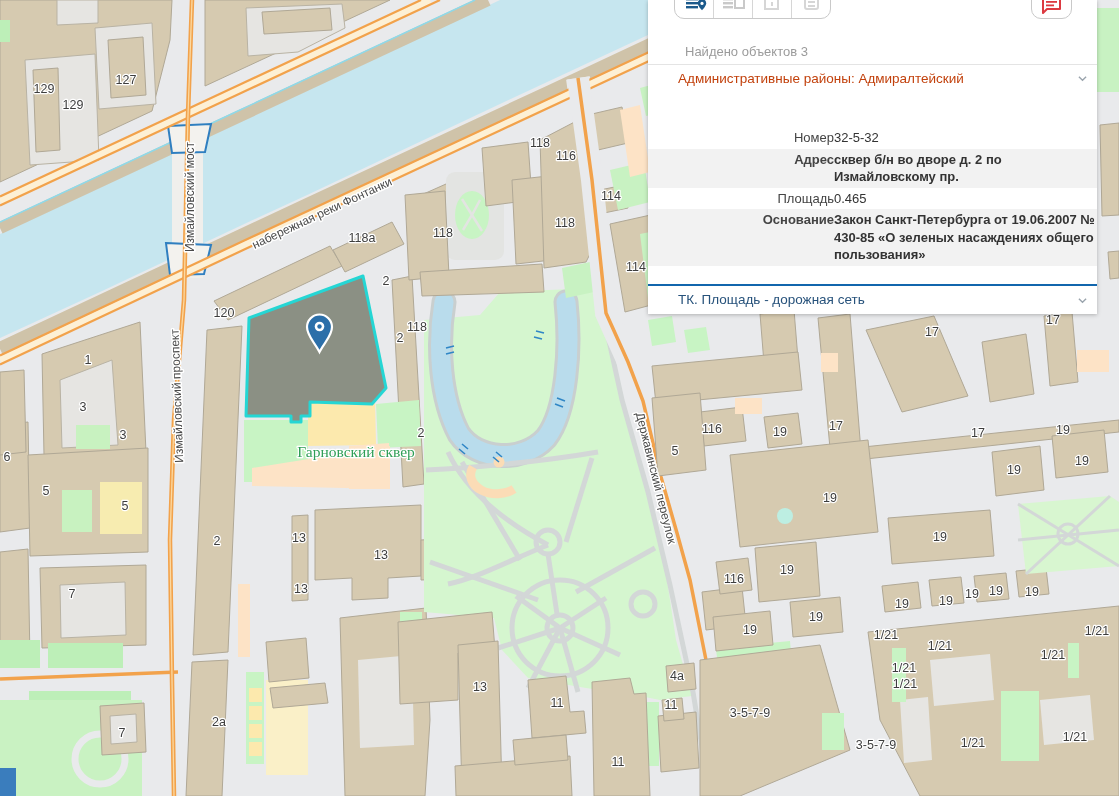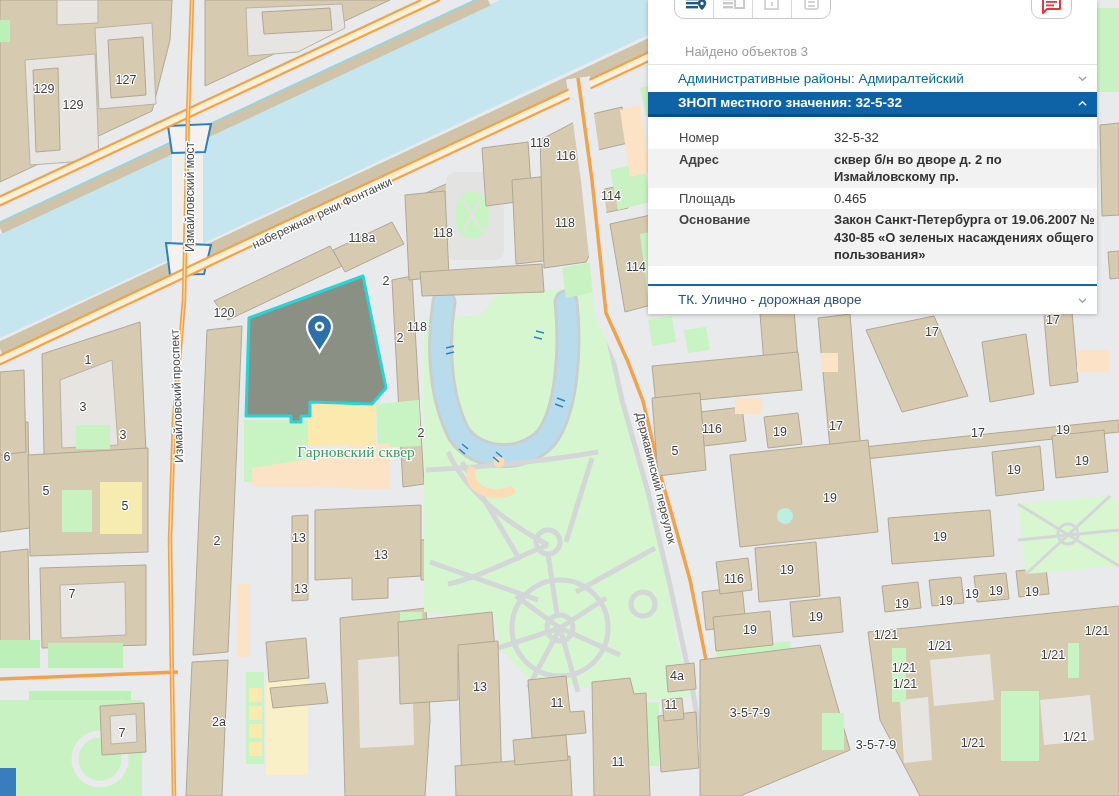--- a/index.html
+++ b/index.html
@@ -1,23 +1,23 @@
 <!DOCTYPE html>
 <html><head><meta charset="utf-8"><style>
 html,body{margin:0;padding:0;width:1119px;height:796px;overflow:hidden;background:#e9eaec;font-family:"Liberation Sans",sans-serif;}
 #map{position:absolute;left:0;top:0;}
 .panel{position:absolute;left:648px;top:0;width:449px;height:314px;background:#fff;box-shadow:0 1px 4px rgba(0,0,0,.25);}
 .found{position:absolute;left:30px;top:44px;font-size:13px;color:#9b9b9b;margin-left:7px;}
-.sec{position:absolute;left:0;width:449px;height:26px;border-top:1px solid #e4e4e4;color:#0369a1;font-size:13.5px;line-height:26px;}
+.sec{position:absolute;left:0;width:449px;height:26px;border-top:1px solid #e4e4e4;color:#c2410c;font-size:13.5px;line-height:26px;}
 .sec .t{margin-left:30px;}
 .chev{position:absolute;right:10px;top:9px;width:9px;height:9px;}
 .blue{background:#0d63a6;border-top:none;border-bottom:3px solid #094e87;color:#fff;font-weight:bold;}
 .tbl{position:absolute;left:0;top:127px;width:449px;font-size:13px;color:#333;}
 .row{display:flex;}
-.row .l{width:186px;padding-left:31px;box-sizing:border-box;color:#444;}
+.row .l{width:186px;padding-left:31px;box-sizing:border-box;color:#444;text-align:right;}
 .row .v{width:262px;}
 .g{background:#f2f2f2;font-weight:bold;}
 .row div{padding-top:2px;padding-bottom:2px;line-height:17.5px;}
 .blueline{position:absolute;left:0;top:284px;width:449px;height:2px;background:#1166ad;}
 .tk{position:absolute;left:0;top:286px;width:449px;height:27px;color:#27527b;font-size:13.5px;line-height:27px;}
 .btngroup{position:absolute;left:26px;top:-22px;height:39px;display:flex;border:1px solid #c9c9c9;border-radius:10px;background:#fff;}
 .btn{width:38px;height:39px;border-right:1px solid #d6d6d6;position:relative;}
 .btn:last-child{border-right:none;}
 .redbtn{position:absolute;left:383px;top:-22px;width:39px;height:39px;border:1px solid #c9c9c9;border-radius:10px;background:#fff;}
 </style></head>
@@ -373,40 +373,36 @@
   <div class="redbtn"><svg width="39" height="39">
         <path d="M11,18 h17 v12 h-13 l-4,4 Z" fill="none" stroke="#dc3a41" stroke-width="2" stroke-linejoin="round"></path>
         <rect x="14" y="22" width="11" height="1.8" fill="#dc3a41"></rect>
         <rect x="14" y="25.5" width="8" height="1.8" fill="#dc3a41"></rect>
       </svg></div>
   <div class="found">Найдено объектов 3</div>
   <div class="sec" style="top:64px;height:27px;line-height:27px;"><span class="t">Административные районы: Адмиралтейский</span>
     <svg class="chev" viewBox="0 0 10 10">
         <path d="M1,3 L5,7 L9,3" stroke="#9aa4ad" stroke-width="1.5" fill="none"></path>
       </svg></div>
-  <div class="sec blue" style="top:92px;height:22px;line-height:22px;"><span class="t">ЗНОП местного значения: 32-5-32</span>
-    <svg class="chev" style="top:7px" viewBox="0 0 10 10">
-        <path d="M1,7 L5,3 L9,7" stroke="#fff" stroke-width="1.5" fill="none"></path>
-      </svg></div>
   <div class="tbl">
     <div class="row">
         <div class="l">Номер</div>
         <div class="v">32-5-32</div>
       </div>
     <div class="row g">
         <div class="l">Адрес</div>
         <div class="v">сквер б/н во дворе д. 2 по Измайловскому пр.</div>
       </div>
     <div class="row">
         <div class="l">Площадь</div>
         <div class="v">0.465</div>
       </div>
     <div class="row g">
         <div class="l">Основание</div>
         <div class="v">Закон Санкт-Петербурга от 19.06.2007 № 430-85 «О зеленых насаждениях общего пользования»</div>
       </div>
   </div>
   <div class="blueline"></div>
-  <div class="tk"><span class="t" style="margin-left:30px;">ТК. Улично - дорожная дворе</span>
+  <div class="tk"><span class="t" style="margin-left:30px;">ТК. Площадь - дорожная сеть</span>
     <svg class="chev" style="top:10px" viewBox="0 0 10 10">
         <path d="M1,3 L5,7 L9,3" stroke="#9aa4ad" stroke-width="1.5" fill="none"></path>
       </svg></div>
 </div>
 
 </body></html>

